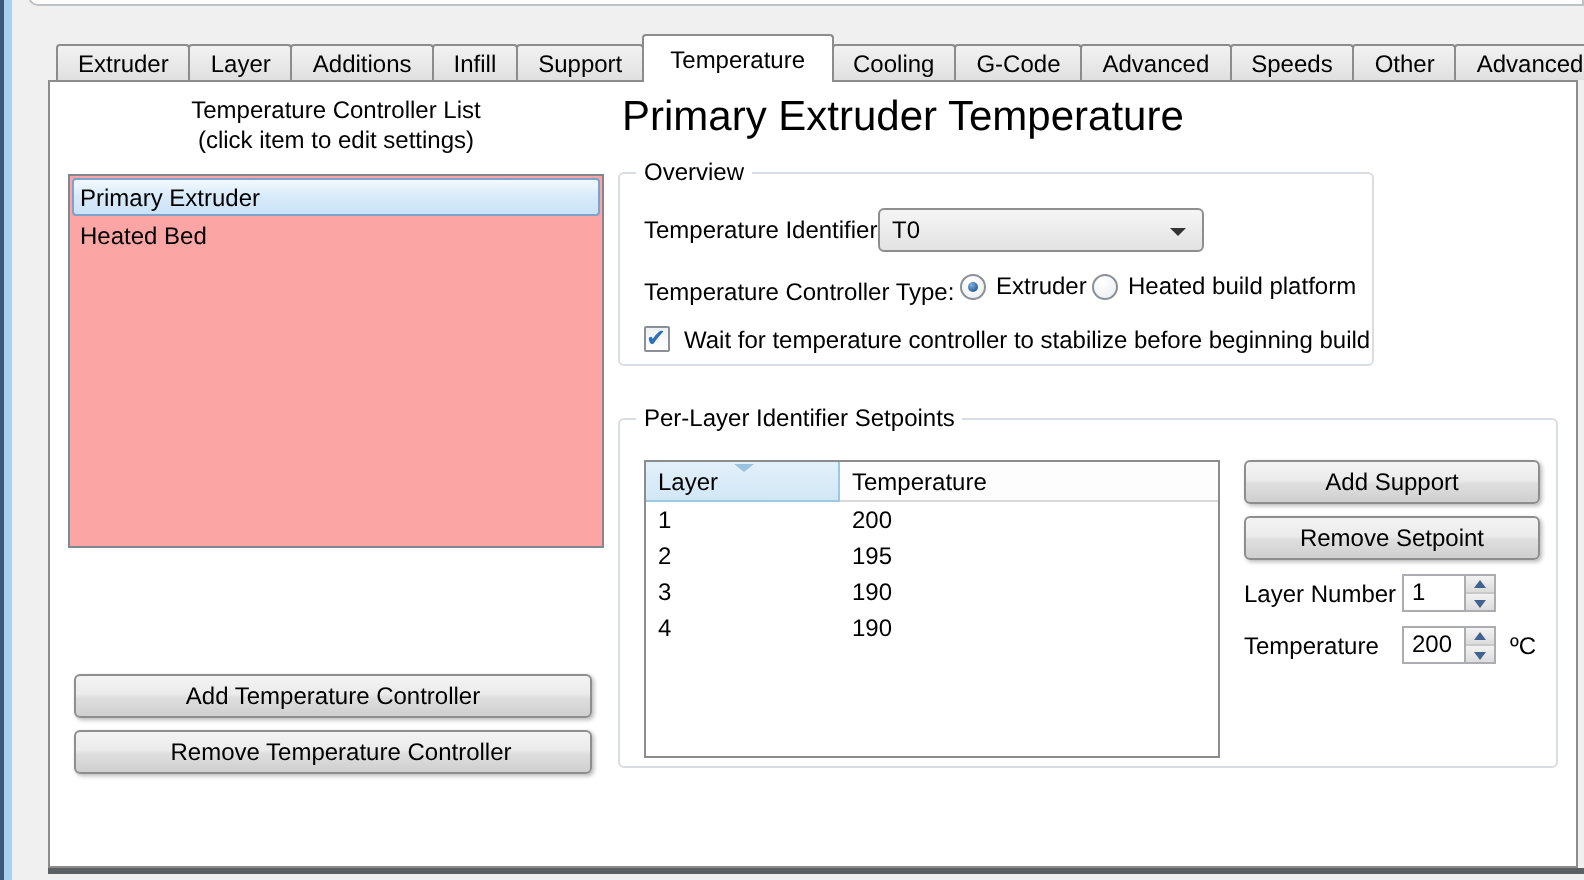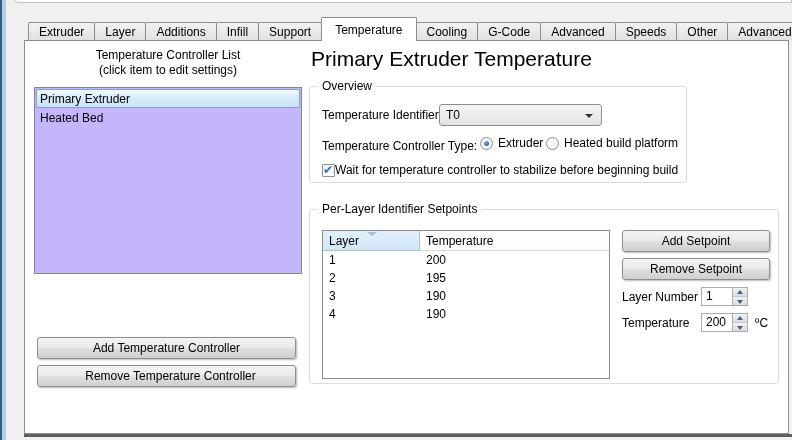--- a/index.html
+++ b/index.html
@@ -21,21 +21,21 @@
          border-radius:2px 2px 0 0; margin-left:-1px; font-size:12px; white-space:nowrap; cursor:default; }
   .tab.active { height:24px; margin-bottom:-1px; background:#ffffff; z-index:4; padding:0 13px; border-radius:2px 2px 0 0; }
 
   
   .panel { position:absolute; left:24px; top:40px; width:765px; height:394px; background:#ffffff; border:1px solid #8c8c8c; z-index:2; }
   .bottom-bar { position:absolute; left:24px; top:434px; width:768px; height:3px; background:#5c5f64; }
 
   
   .lp-title { position:absolute; left:9px; top:7px; width:268px; text-align:center; }
   .lp-sub   { position:absolute; left:9px; top:22px; width:268px; text-align:center; }
-  .listbox { position:absolute; left:9px; top:46px; width:268px; height:187px; background:#c4b5fd; border:1px solid #828790; padding:1px; }
+  .listbox { position:absolute; left:9px; top:46px; width:268px; height:187px; background:#fca5a5; border:1px solid #828790; padding:1px; }
   .list-item { height:19px; line-height:18px; padding-left:3px; border:1px solid transparent; border-radius:2px; }
   .list-item.selected { background:linear-gradient(#f3f9fe,#d7eafa 50%,#cbe3f7); border-color:#7da2ce; }
 
   .win-btn { position:absolute; display:flex; align-items:center; justify-content:center;
              border:1px solid #8e8e8e; border-radius:3px; font-size:12px; cursor:default;
              background:linear-gradient(#f3f3f3,#ebebeb 45%,#dedede 55%,#cfcfcf);
              box-shadow:1px 1px 2px rgba(0,0,0,0.28); }
   .btn-add-ctrl    { left:12px; top:296px; width:259px; height:22px; }
   .btn-remove-ctrl { left:12px; top:324px; width:259px; height:22px;padding-left:8px; }
 
@@ -54,21 +54,21 @@
            background:linear-gradient(#f5f5f5,#eaeaea 60%,#e2e2e2); display:flex; align-items:center; padding-left:6px; }
   .combo-arrow { position:absolute; right:8px; top:9px; width:0; height:0; border-left:4px solid transparent; border-right:4px solid transparent; border-top:4px solid #333; }
 
   
   .radio-opt { position:absolute; display:flex; align-items:center; gap:5px; }
   .radio { width:13px; height:13px; border:1px solid #8b9097; border-radius:50%; background:radial-gradient(circle at 35% 30%, #ffffff, #e9edf0); position:relative; }
   .radio.checked::after { content:""; position:absolute; left:3px; top:3px; width:5px; height:5px; border-radius:50%;
                           background:radial-gradient(circle at 35% 30%, #7fb2dd, #2a62a5 70%); }
 
   
-  .check-row { position:absolute; display:flex; align-items:flex-end; }
+  .check-row { position:absolute; display:flex; align-items:flex-start; gap:7px; }
   .checkbox { width:13px; height:13px; border:1px solid #8b9097; border-radius:1px; background:linear-gradient(#eef1f3,#ffffff); position:relative; }
   .checkbox.checked::after { content:"\2714"; position:absolute; left:0px; top:-2px; font-size:12px; color:#2f6fb5; }
 
   
   .sp-table { position:absolute; left:12px; top:20px; width:288px; height:149px; border:1px solid #8c8c8c; background:#fff; }
   .sp-head { display:flex; height:20px; }
   .th { display:flex; align-items:center; padding-left:6px; font-size:12px; position:relative; }
   .th-layer { width:97px; background:linear-gradient(#e2f0fa,#d2e7f6); border-right:1px solid #9ec7e0; border-bottom:1px solid #9ec7e0; }
   .th-temp  { flex:1; background:#fdfdfd; border-bottom:1px solid #d9d9d9; }
   .sort-arrow { position:absolute; left:44px; top:1px; width:0; height:0; border-left:5px solid transparent; border-right:5px solid transparent; border-top:4px solid #9ac2de; }
@@ -179,21 +179,21 @@
         <div class="sp-row">
           <div class="td-layer">3</div>
           <div class="td-temp">190</div>
         </div>
         <div class="sp-row">
           <div class="td-layer">4</div>
           <div class="td-temp">190</div>
         </div>
       </div>
 
-      <div class="win-btn btn-add-sp">Add Setpoint</div>
+      <div class="win-btn btn-add-sp">Add Support</div>
       <div class="win-btn btn-remove-sp">Remove Setpoint</div>
 
       <div class="lbl" style="left:312px; top:80px;">Layer Number</div>
       <div class="spin spin-layer">
         <div class="spin-val">1</div>
         <div class="spin-btns">
           <div class="spin-up"></div>
           <div class="spin-down"></div>
         </div>
       </div>

